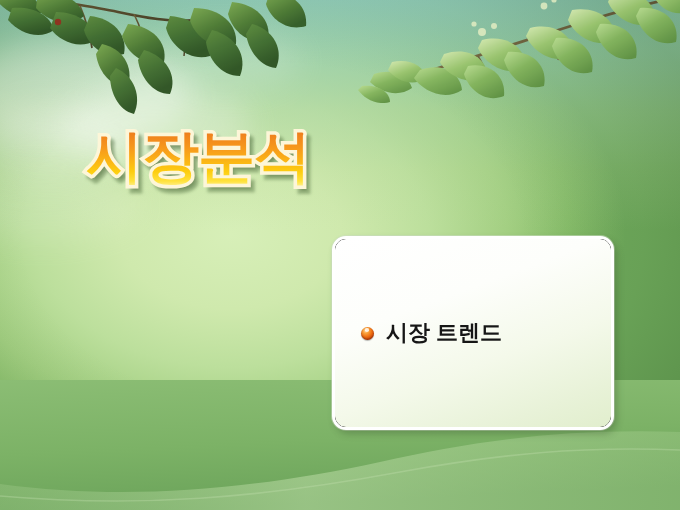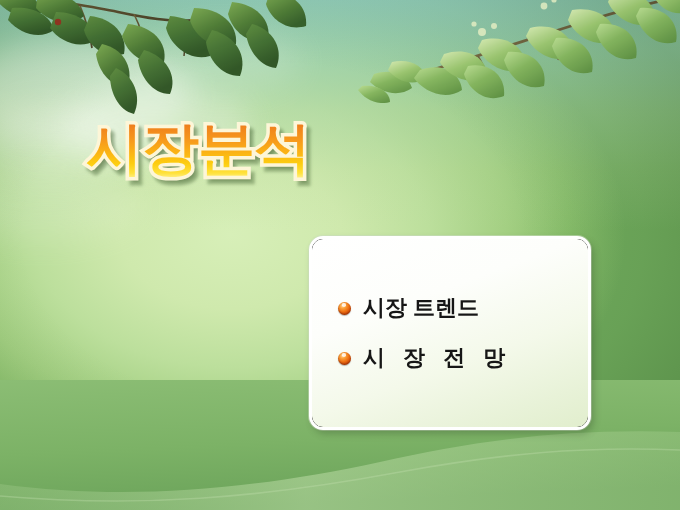--- a/index.html
+++ b/index.html
@@ -79,21 +79,21 @@
   
   .foliage { position: absolute; pointer-events: none; }
   .foliage svg { display: block; }
   .foliage-tl { left: -6px; top: -14px; }
   .foliage-tr { right: -8px; top: -22px; }
 
   
   .title-wrap {
     position: absolute;
     left: 86px;
-    top: 118px;
+    top: 126px;
     width: 420px;
     height: 84px;
   }
   .slide-title {
     margin: 0;
     font-family: "Liberation Sans", "DejaVu Sans", sans-serif;
     font-size: 57px;
     font-weight: bold;
     line-height: 1.06;
     letter-spacing: -1px;
@@ -130,21 +130,21 @@
         #ffee86 100%);
     -webkit-background-clip: text;
     background-clip: text;
     color: transparent;
     -webkit-text-fill-color: transparent;
   }
 
   
   .content-panel {
     position: absolute;
-    left: 309px;
+    left: 332px;
     top: 236px;
     width: 282px;
     height: 194px;
     border-radius: 14px;
     background: #000000;
     border: 3px solid #ffffff;
     box-sizing: border-box;
     box-shadow:
        3px 4px 7px rgba(45,70,35,0.30),
        0 0 0 1px rgba(210,225,200,0.55);
@@ -356,22 +356,18 @@
   </div>
 
   <div class="content-panel">
     <div class="panel-inner">
 
       <div class="bullet-row">
         <span class="bullet-dot"></span>
         <span class="bullet-text">시장 트렌드</span>
       </div>
 
-      <div class="bullet-row">
-        <span class="bullet-dot"></span>
-        <span class="bullet-text spaced">시 장 전 망</span>
-      </div>
 
 
     </div>
   </div>
 
 </div>
 
 </body></html>

